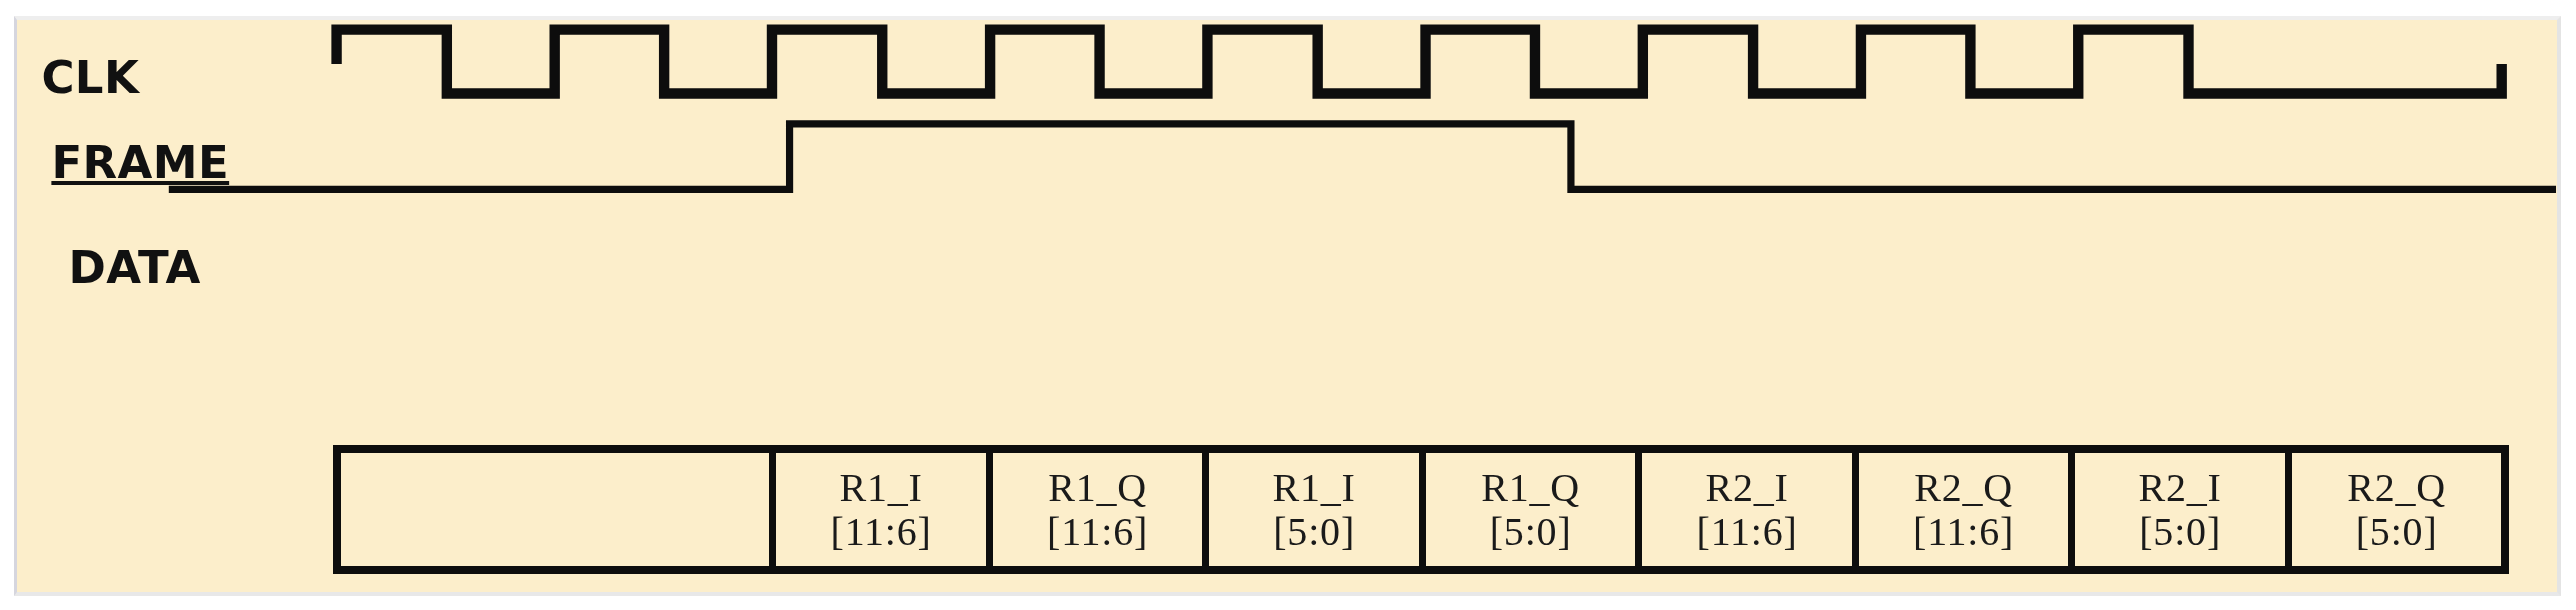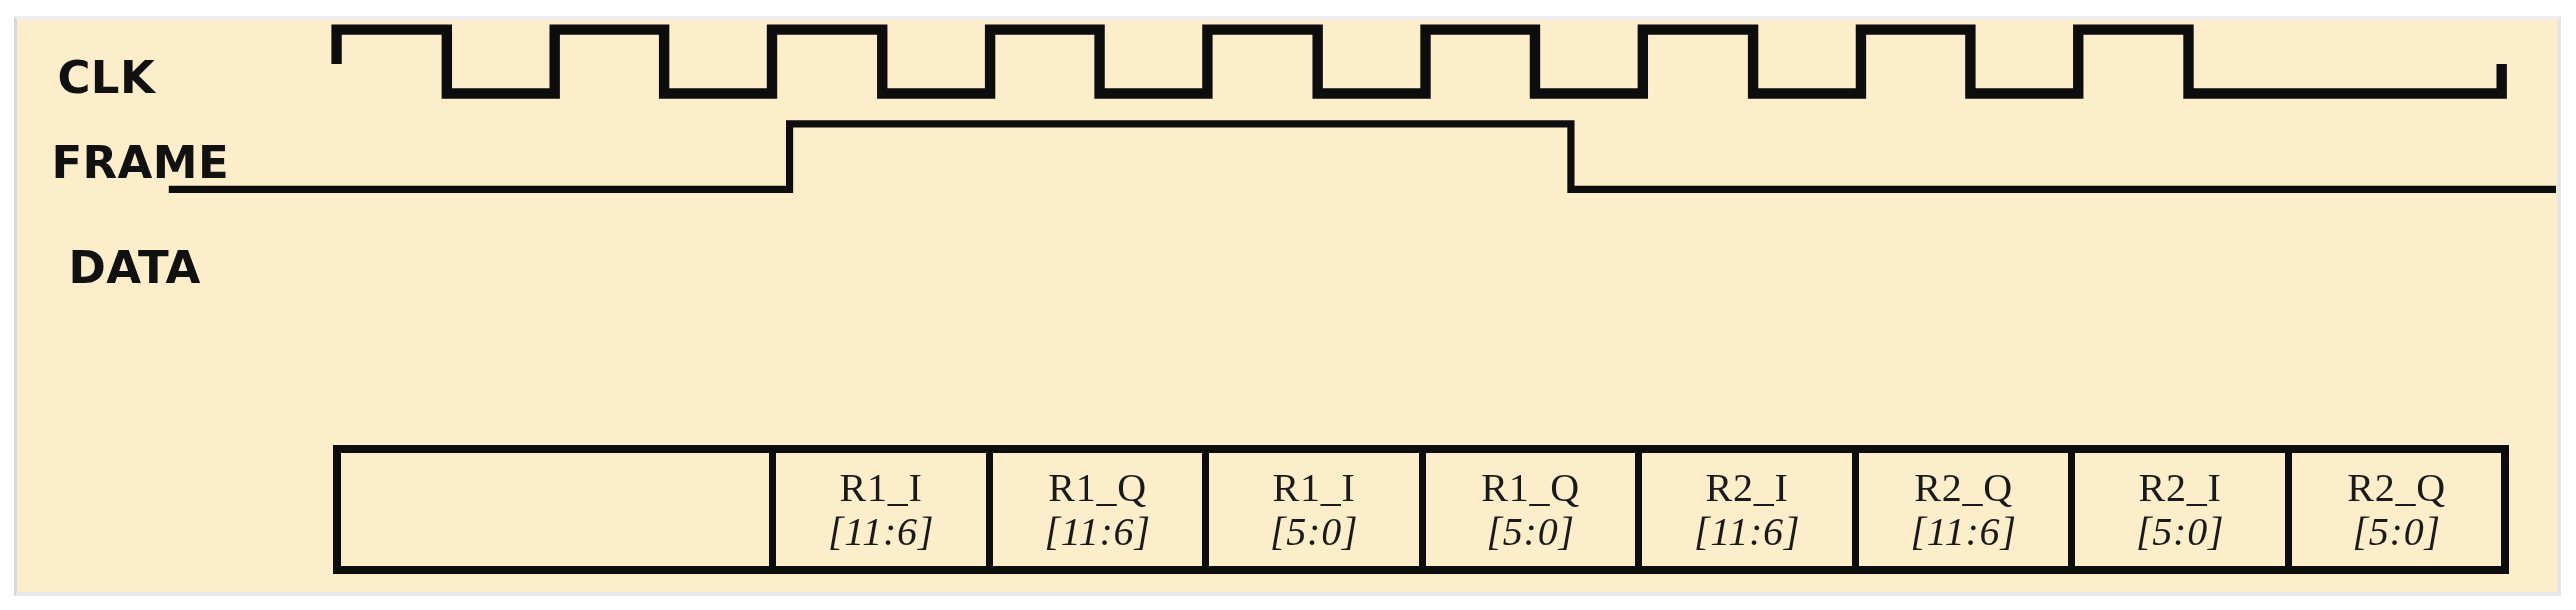--- a/index.html
+++ b/index.html
@@ -41,22 +41,22 @@
   
   .row-label {
     position: absolute;
     font-family: "DejaVu Sans", sans-serif;
     font-weight: bold;
     color: #111111;
     letter-spacing: 0.4px;
     white-space: nowrap;
     line-height: 1;
   }
-  #label-clk   { left: 40px;  top: 35px;  font-size: 45px; }
-  #label-frame { left: 34px;  top: 120px; font-size: 45px; }
+  #label-clk   { left: 24px;  top: 35px;  font-size: 45px; }
+  #label-frame { left: 34px;  top: 120px; font-size: 45px; text-decoration: underline; }
   #label-data  { left: 51px;  top: 225px; font-size: 45px; }
 
   
   #waves {
     position: absolute;
     left: 0;
     top: 0;
     width: 2547px;
     height: 580px;
     overflow: visible;
@@ -106,21 +106,21 @@
   .data-cell:last-child {
     border-right: none;
   }
   .data-cell.empty {
     flex: 0 0 435px;
   }
   .data-cell.slot {
     flex: 1 1 0;
   }
   .cell-name  { display: block; }
-  .cell-range { display: block; font-style: italic; }
+  .cell-range { display: block; }
 </style>
 </head>
 <body>
 
 <div id="figure-root">
 
   <div id="panel">
 
     <div class="row-label" id="label-clk">CLK</div>
 

